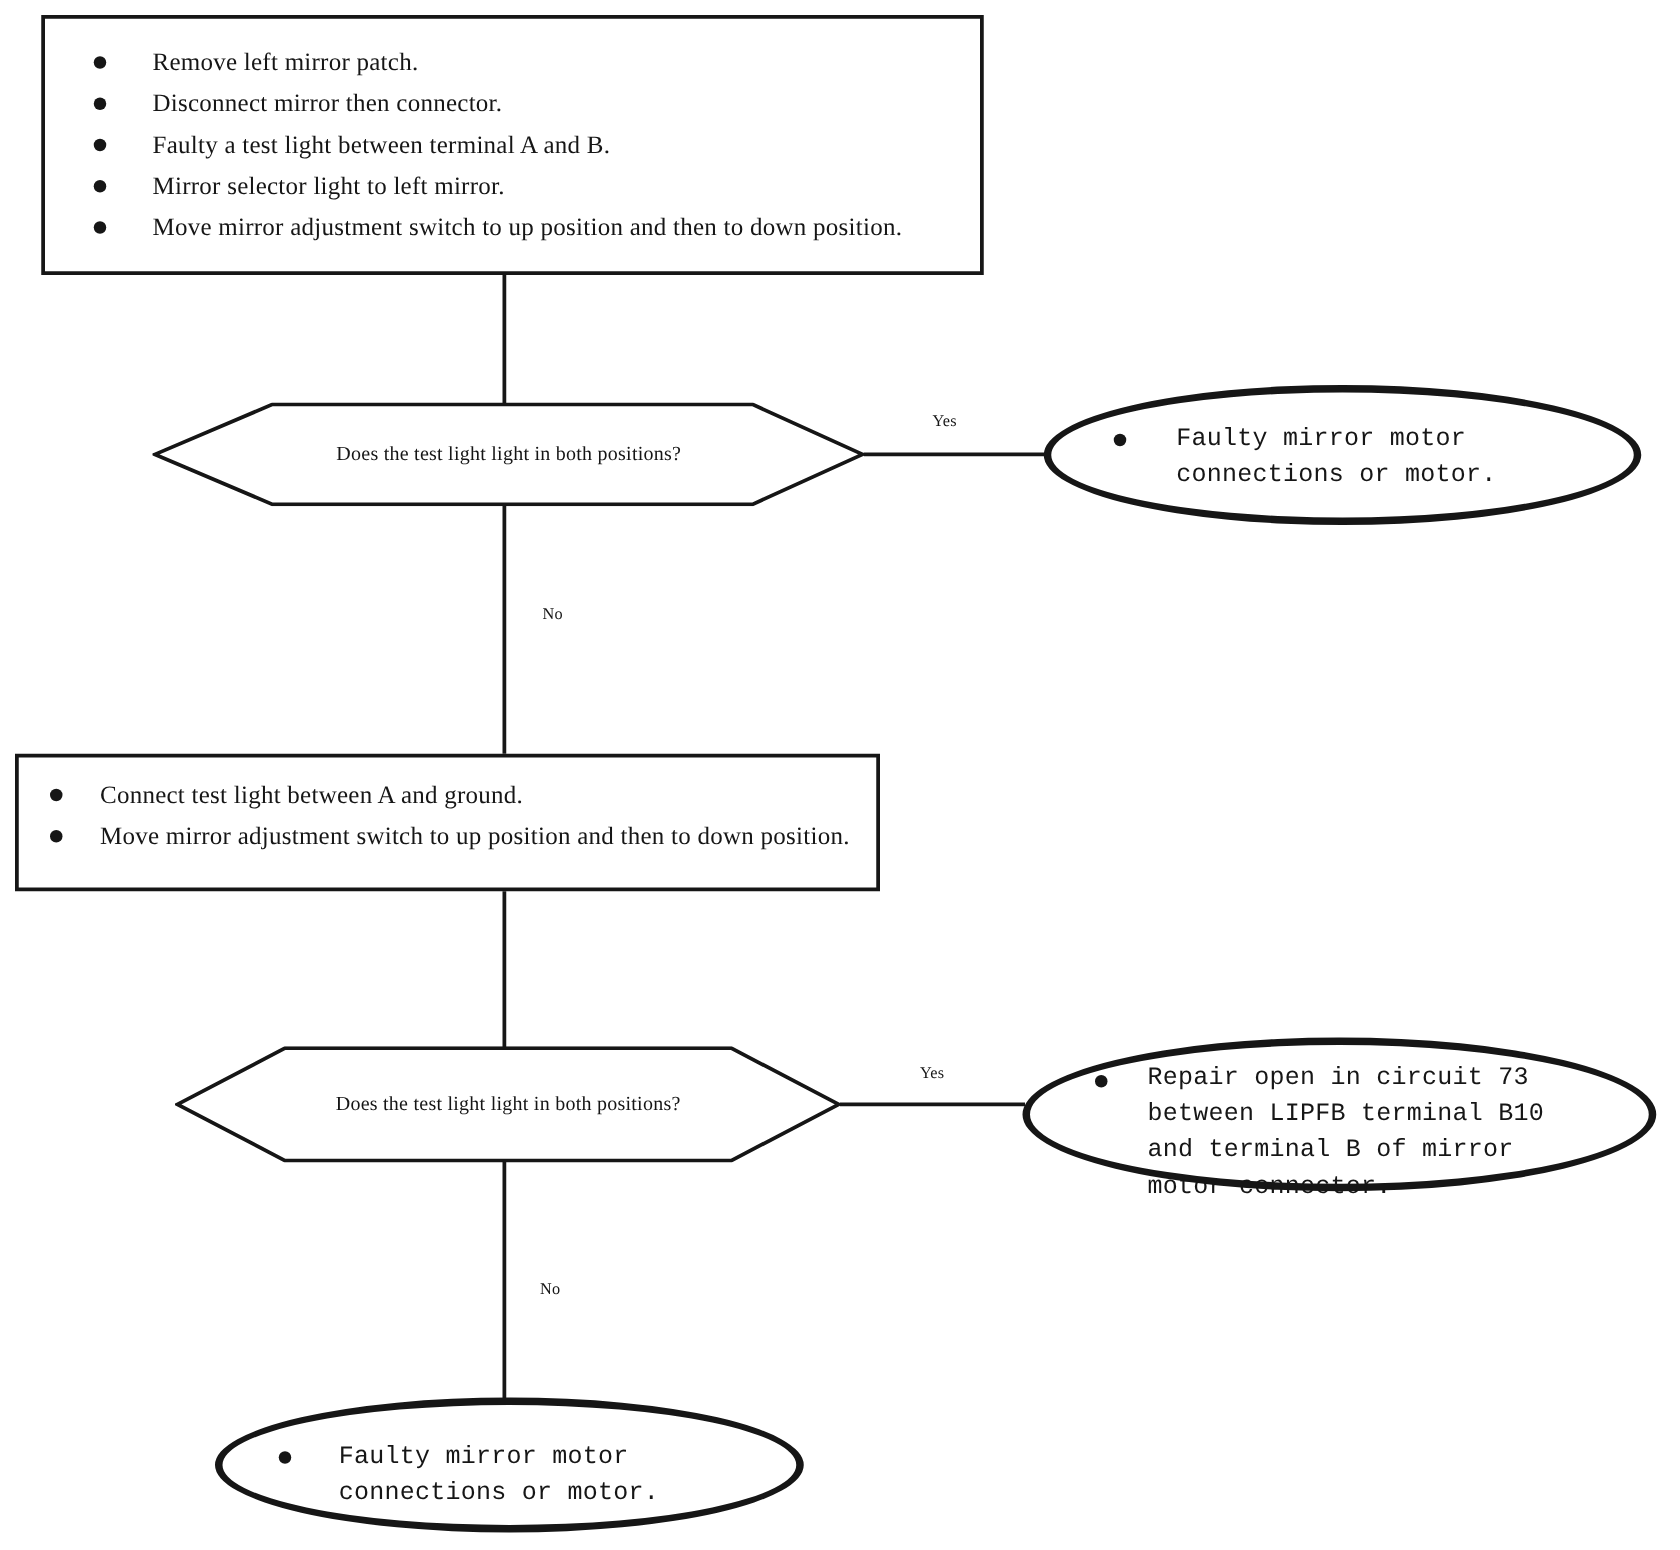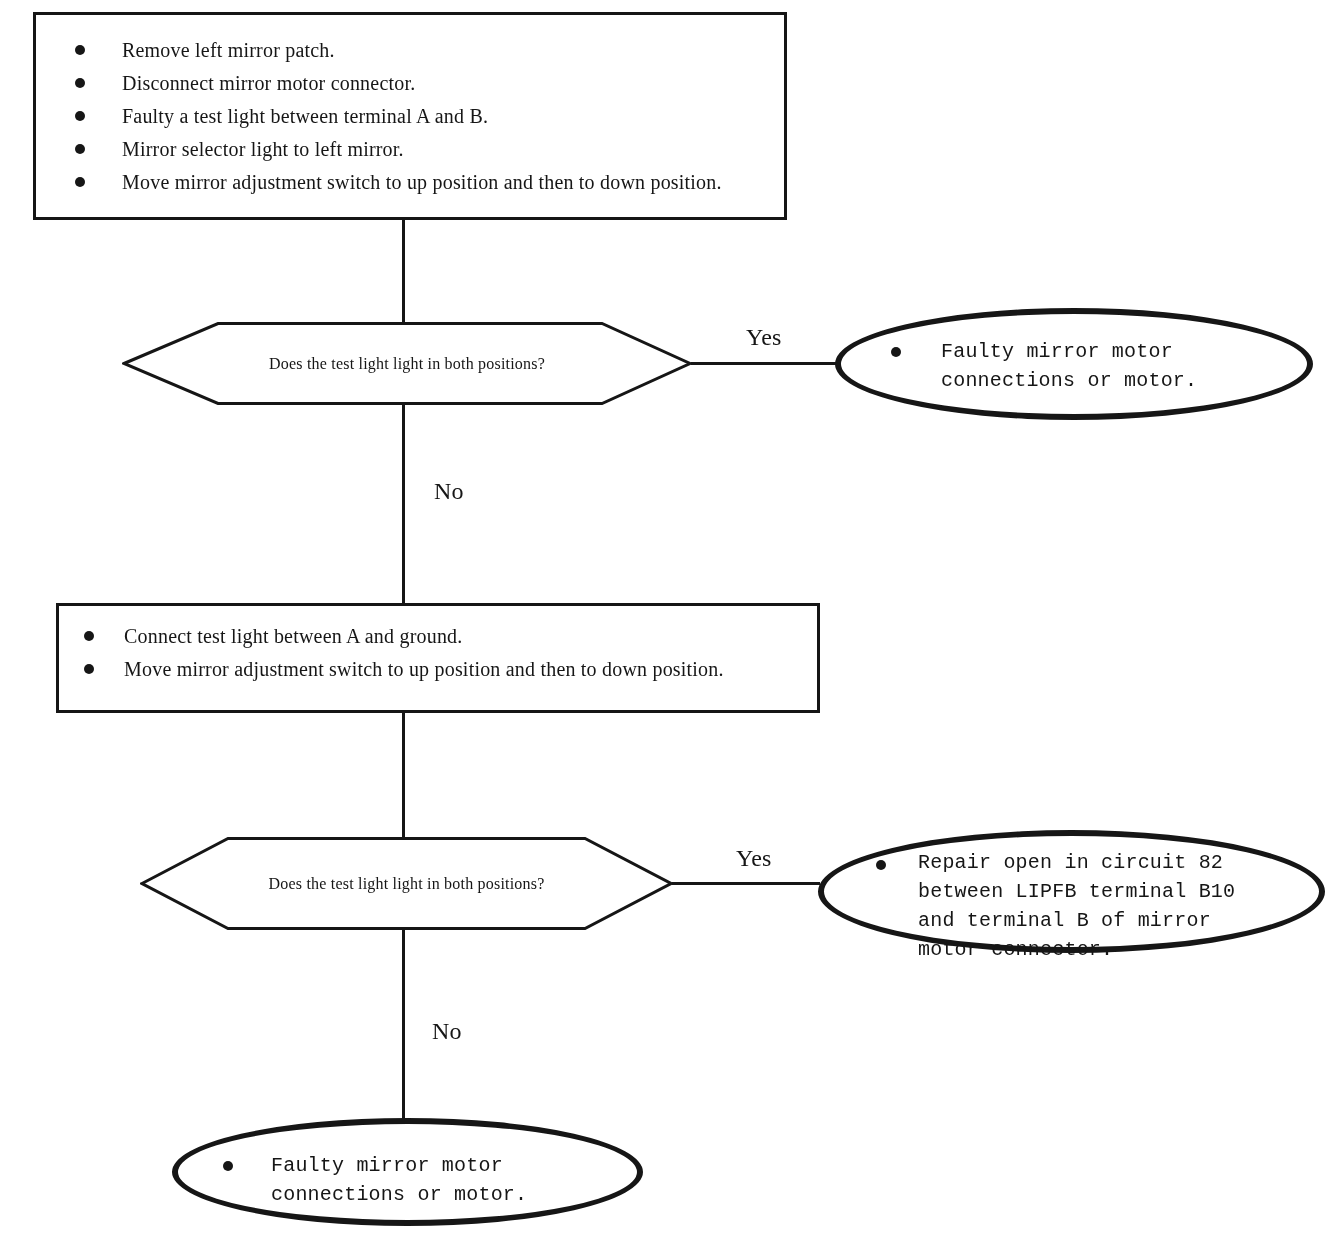--- a/index.html
+++ b/index.html
@@ -19,21 +19,21 @@
     overflow: hidden;
   }
   
   .pbox {
     position: absolute;
     background: #ffffff;
     border: 3px solid #161616;
     box-sizing: border-box;
   }
   .pbox1 { left: 33px; top: 12px; width: 754px; height: 208px; padding-top: 22px; }
-  .pbox2 { left: 12px; top: 603px; width: 764px; height: 110px; padding-top: 17px; margin-left: 44px; }
+  .pbox2 { left: 12px; top: 603px; width: 692px; height: 110px; padding-top: 17px; }
   .row { display: flex; align-items: flex-start; margin-bottom: 7px; }
   .dot {
     width: 10px; height: 10px; border-radius: 50%;
     background: #161616; flex: none; margin-top: 8px;
   }
   .pbox1 .dot { margin-left: 39px; }
   .pbox2 .dot { margin-left: 25px; }
   .pbox1 .txt { margin-left: 37px; width: 600px; }
   .pbox2 .txt { margin-left: 30px; width: 710px; }
   .txt {
@@ -46,21 +46,21 @@
   .v1 { top: 220px; height: 103px; }
   .v2 { top: 404px; height: 200px; }
   .v3 { top: 712px; height: 126px; }
   .v4 { top: 929px; height: 191px; }
   .hline { position: absolute; height: 3px; background: #161616; }
   .h1 { left: 691px; top: 362px; width: 146px; }
   .h2 { left: 672px; top: 882px; width: 148px; }
   
   .edge-label {
     position: absolute;
-    font-size: 24px;
+    font-size: 13px;
     line-height: 22px;
     letter-spacing: 0.2px;
   }
   .yes1 { left: 746px; top: 326px; }
   .no1  { left: 434px; top: 480px; }
   .yes2 { left: 736px; top: 847px; }
   .no2  { left: 432px; top: 1020px; }
   
   .hex { position: absolute; }
   .hex svg { position: absolute; left: 0; top: 0; display: block; }
@@ -96,21 +96,21 @@
 
 <div class="canvas">
 
   <div class="pbox pbox1">
     <div class="row">
       <span class="dot"></span>
       <span class="txt">Remove left mirror patch.</span>
     </div>
     <div class="row">
       <span class="dot"></span>
-      <span class="txt">Disconnect mirror motor connector.</span>
+      <span class="txt">Disconnect mirror then connector.</span>
     </div>
     <div class="row">
       <span class="dot"></span>
       <span class="txt">Faulty a test light between terminal A and B.</span>
     </div>
     <div class="row">
       <span class="dot"></span>
       <span class="txt">Mirror selector light to left mirror.</span>
     </div>
     <div class="row">
@@ -156,21 +156,21 @@
 
   <div class="hex hex2">
     <svg width="533" height="93" viewBox="0 0 533 93">
       <polygon points="2,46.5 88,1.5 445,1.5 531,46.5 445,91.5 88,91.5" fill="#ffffff" stroke="#161616" stroke-width="3"></polygon>
     </svg>
     <div class="hex-text">Does the test light light in both positions?</div>
   </div>
 
   <div class="term term2">
     <span class="dot"></span>
-    <span class="txt">Repair open in circuit 82 between LIPFB terminal B10 and terminal B of mirror motor connector.</span>
+    <span class="txt">Repair open in circuit 73 between LIPFB terminal B10 and terminal B of mirror motor connector.</span>
   </div>
 
   <div class="term term3">
     <span class="dot"></span>
     <span class="txt">Faulty mirror motor connections or motor.</span>
   </div>
 
 </div>
 
 </body></html>

